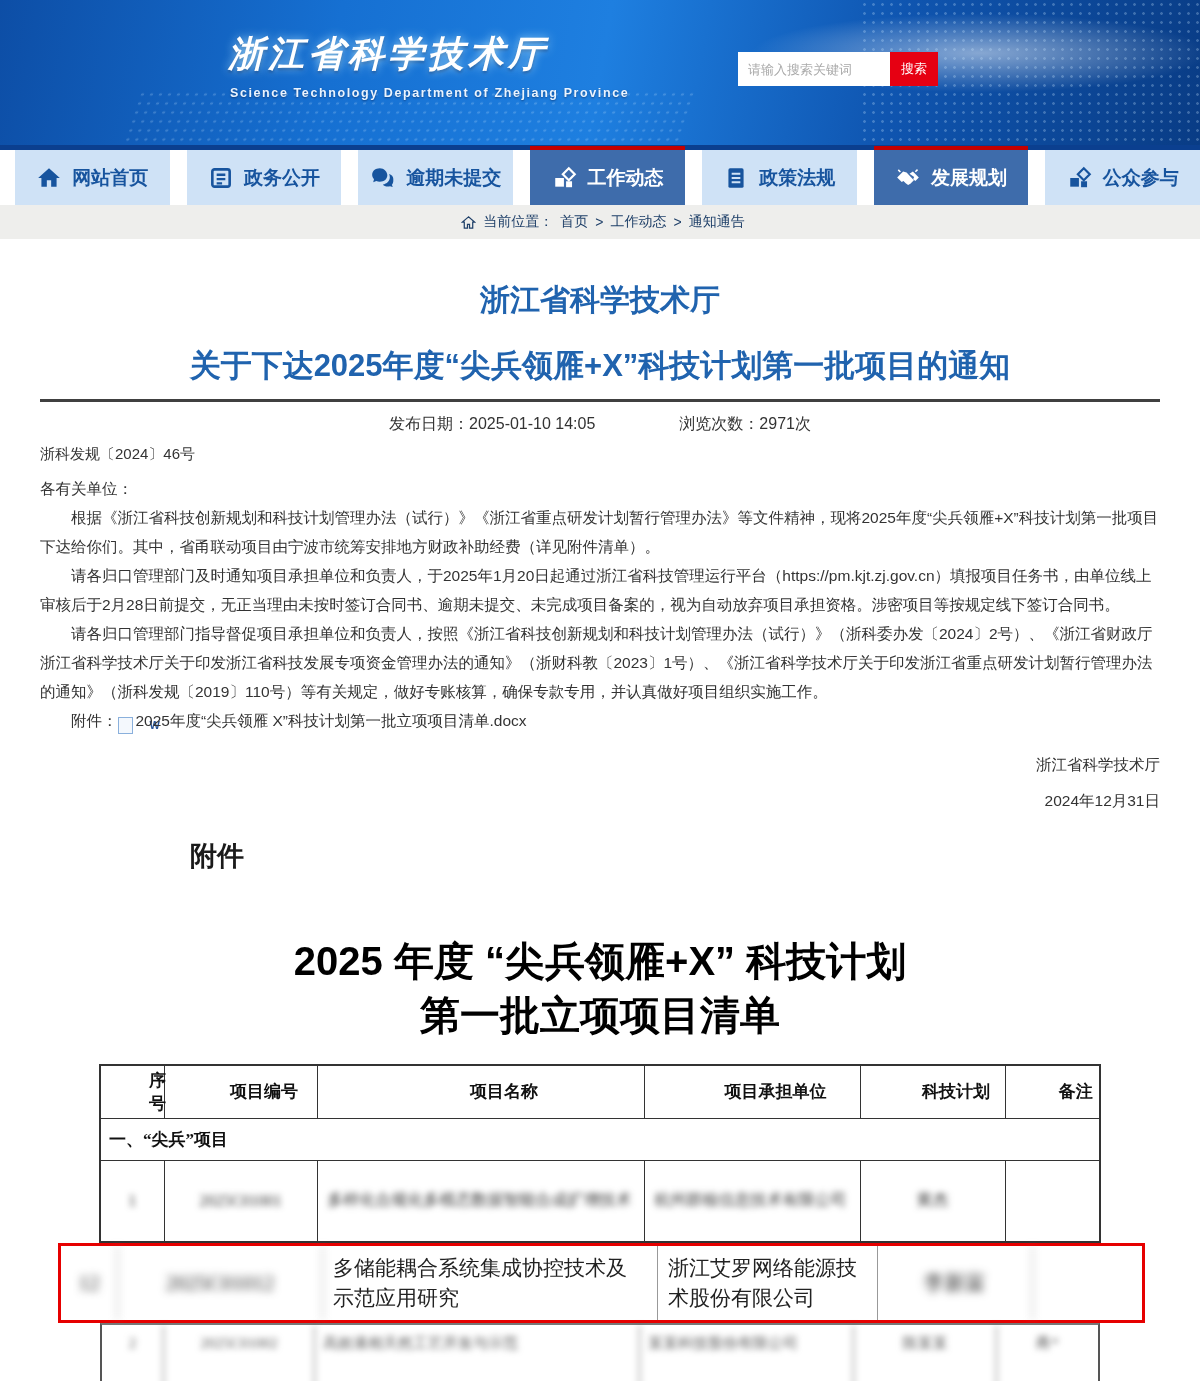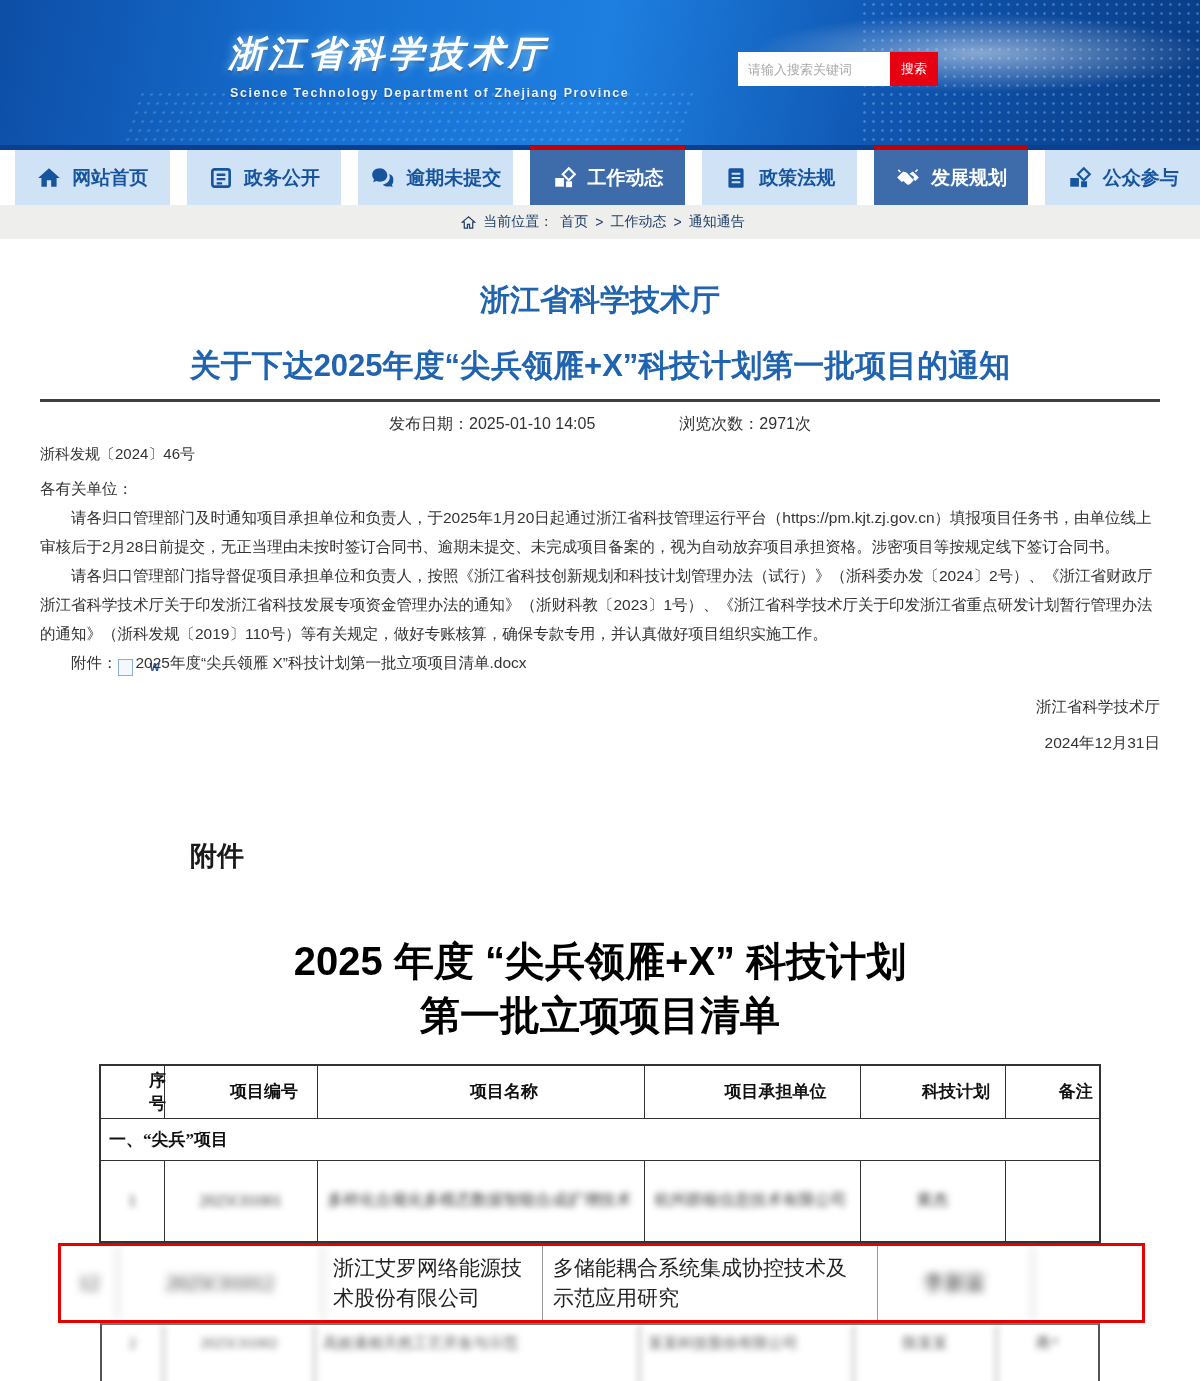--- a/index.html
+++ b/index.html
@@ -202,20 +202,21 @@
   <div class="org-title">浙江省科学技术厅</div>
   <div class="notice-title">关于下达2025年度“尖兵领雁+X”科技计划第一批项目的通知</div>
   <div class="divider"></div>
   <div class="meta">
     <span><span>发布日期：</span><span>2025-01-10 14:05</span></span>
     <span><span>浏览次数：</span><span>2971次</span></span>
   </div>
   <div class="docnum">浙科发规〔2024〕46号</div>
   <div class="body-text">
     <p>各有关单位：</p>
+    <p class="indent">根据《浙江省科技创新规划和科技计划管理办法（试行）》《浙江省重点研发计划暂行管理办法》等文件精神，现将2025年度“尖兵领雁+X”科技计划第一批项目下达给你们。其中，省甬联动项目由宁波市统筹安排地方财政补助经费（详见附件清单）。</p>
     <p class="indent">请各归口管理部门及时通知项目承担单位和负责人，于2025年1月20日起通过浙江省科技管理运行平台（https://pm.kjt.zj.gov.cn）填报项目任务书，由单位线上审核后于2月28日前提交，无正当理由未按时签订合同书、逾期未提交、未完成项目备案的，视为自动放弃项目承担资格。涉密项目等按规定线下签订合同书。</p>
     <p class="indent">请各归口管理部门指导督促项目承担单位和负责人，按照《浙江省科技创新规划和科技计划管理办法（试行）》（浙科委办发〔2024〕2号）、《浙江省财政厅 浙江省科学技术厅关于印发浙江省科技发展专项资金管理办法的通知》（浙财科教〔2023〕1号）、《浙江省科学技术厅关于印发浙江省重点研发计划暂行管理办法的通知》（浙科发规〔2019〕110号）等有关规定，做好专账核算，确保专款专用，并认真做好项目组织实施工作。</p>
     <p class="indent">
       <span>附件：</span><span class="word-icon">W</span><a class="attach-link">2025年度“尖兵领雁 X”科技计划第一批立项项目清单.docx</a>
     </p>
   </div>
   <div class="signature">
     <div>浙江省科学技术厅</div>
     <div>2024年12月31日</div>
   </div>
@@ -256,22 +257,22 @@
       <td class="padc blur">杭州群核信息技术有限公司</td>
       <td class="ctr blur">黄杰</td>
       <td class="ctr"></td>
     </tr>
   </tbody>
     </table>
 
   <div class="hl-row">
     <div class="hl-cell hc1 blur2">12</div>
     <div class="hl-cell hc2 blur2">2025C01012</div>
+    <div class="hl-cell hc3">多储能耦合系统集成协控技术及示范应用研究</div>
     <div class="hl-cell hc4">浙江艾罗网络能源技术股份有限公司</div>
-    <div class="hl-cell hc3">多储能耦合系统集成协控技术及示范应用研究</div>
     <div class="hl-cell hc5 blur2">李新富</div>
     <div class="hl-cell hc6"></div>
   </div>
 
   <div class="partial">
     <div class="p-cell pc1 blur">2</div>
     <div class="p-cell pc2 blur">2025C01002</div>
     <div class="p-cell pc3 blur">高效液相天然工艺开发与示范</div>
     <div class="p-cell pc4 blur">某某科技股份有限公司</div>
     <div class="p-cell pc5 blur">陈某某</div>

